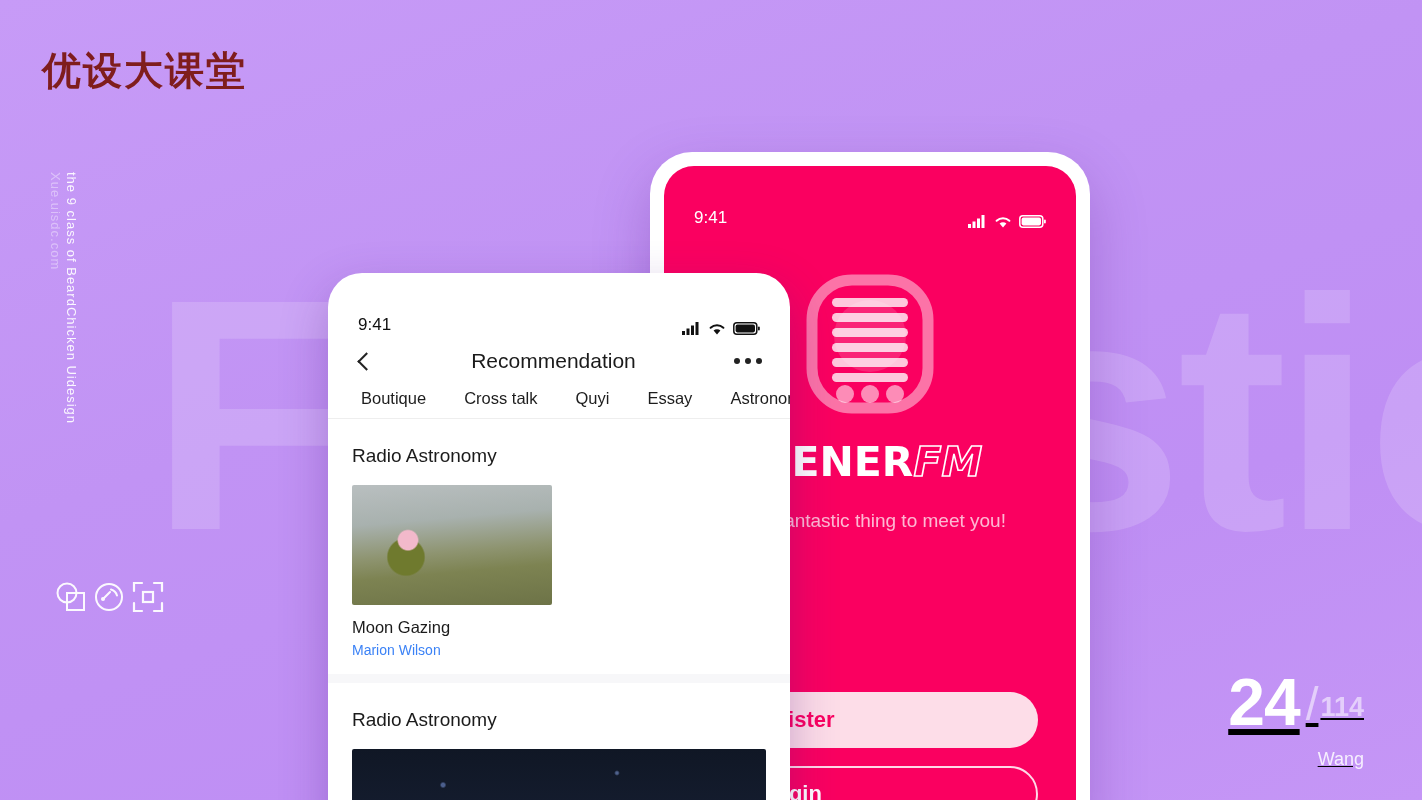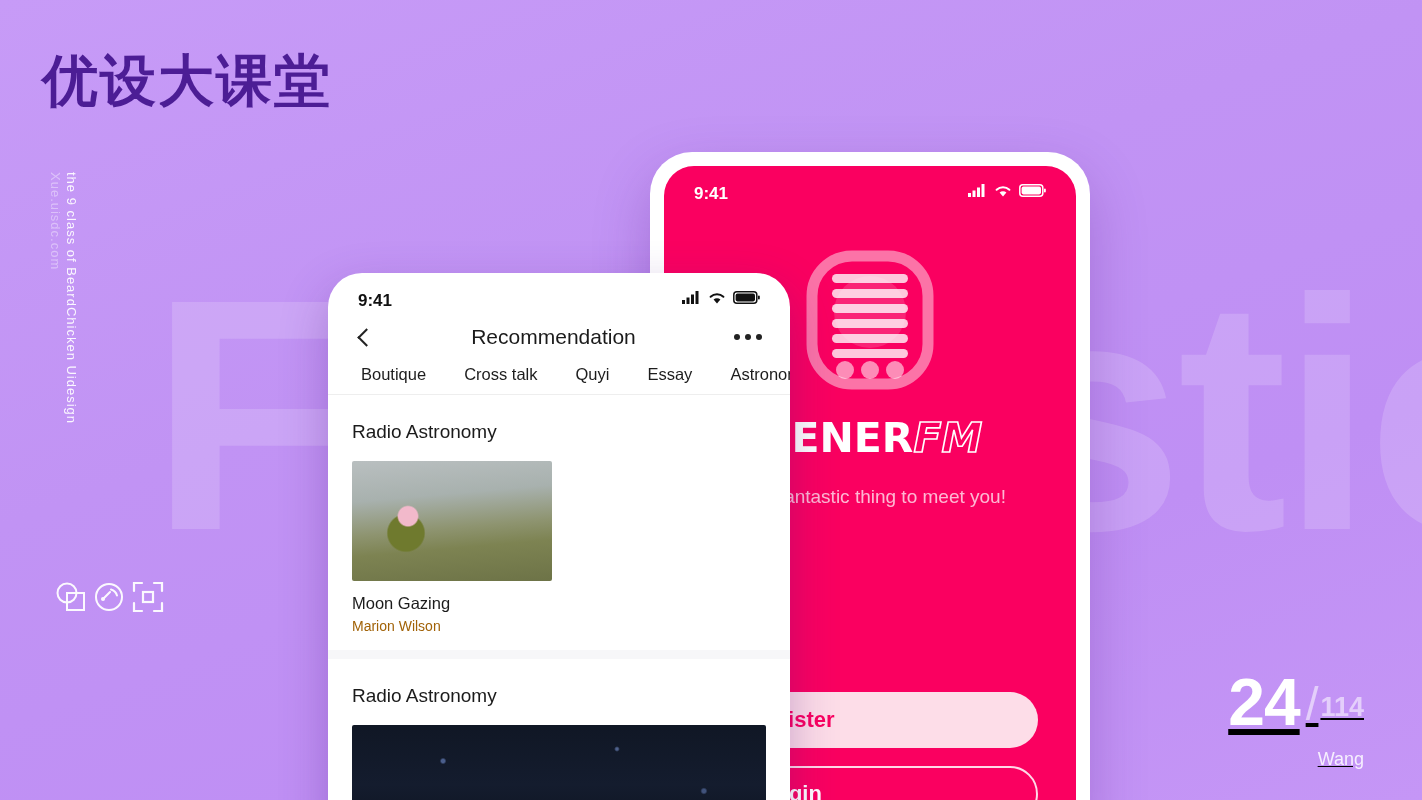--- a/index.html
+++ b/index.html
@@ -23,21 +23,21 @@
     letter-spacing:-6px;
     color: rgba(255,255,255,0.17);
     line-height:1;
     white-space:nowrap;
     user-select:none;
   }
 
   
   .brand-title {
     position:absolute; left:42px; top:44px;
-    font-size:56px; font-weight:bold; color:#4c1d95;
+    font-size:39px; font-weight:bold; color:#7f1d1d;
     letter-spacing:2px;
     font-family:"DejaVu Sans", sans-serif;
   }
   .vert-text {
     position:absolute;
     writing-mode: vertical-rl;
     text-orientation: mixed;
     font-size:13px;
     letter-spacing:1px;
   }
@@ -64,23 +64,23 @@
     padding:14px;
     box-shadow: 0 22px 55px rgba(90,30,140,0.28);
   }
   .phone-back-screen {
     width:100%; height:100%;
     background:#FA0060;
     border-radius:30px;
     overflow:hidden; position:relative;
   }
   .statusbar {
-    display:flex; align-items:flex-start; justify-content:space-between;
-    padding:18px 30px 0 30px;
-    font-size:17px; font-weight:bold;
+    display:flex; align-items:flex-end; justify-content:space-between;
+    padding:42px 30px 0 30px;
+    font-size:17px; font-weight:normal;
   }
   .sb-white { color:#fff; }
   .sb-dark  { color:#111; }
   .sb-icons { display:flex; align-items:center; gap:7px; }
   .radio-wrap { text-align:center; margin-top:46px; }
   .brandline {
     text-align:center; margin-top:20px;
     font-size:41px; font-weight:bold; letter-spacing:0px;
     font-family:"DejaVu Sans", sans-serif;
   }
@@ -152,21 +152,21 @@
   }
   .cards { display:flex; gap:11px; padding:18px 24px 0 24px; }
   .card { width:200px; }
   .card-img {
     width:200px; height:120px;
     border-radius:2px;
     background-size:cover;
     background-position:center;
   }
   .card-title { font-size:16.5px; color:#1b1b1b; margin-top:13px; }
-  .card-sub { font-size:14px; color:#a16207; margin-top:5px; }
+  .card-sub { font-size:14px; color:#3b82f6; margin-top:5px; }
   .divider { height:9px; background:#f7f7f9; margin-top:16px; }
 
   
   .img-field {
     background:
       radial-gradient(circle at 28% 46%, #f2b9cb 0 6%, transparent 7%),
       radial-gradient(circle at 27% 60%, #6f7a2e 0 11%, transparent 12%),
       linear-gradient(175deg,#b9bfc0 0%, #a8b1ae 30%, #8e9470 55%, #7d8352 70%, #6d7347 100%),
       linear-gradient(90deg,#5a6250 0%, #8d9486 100%);
   }

